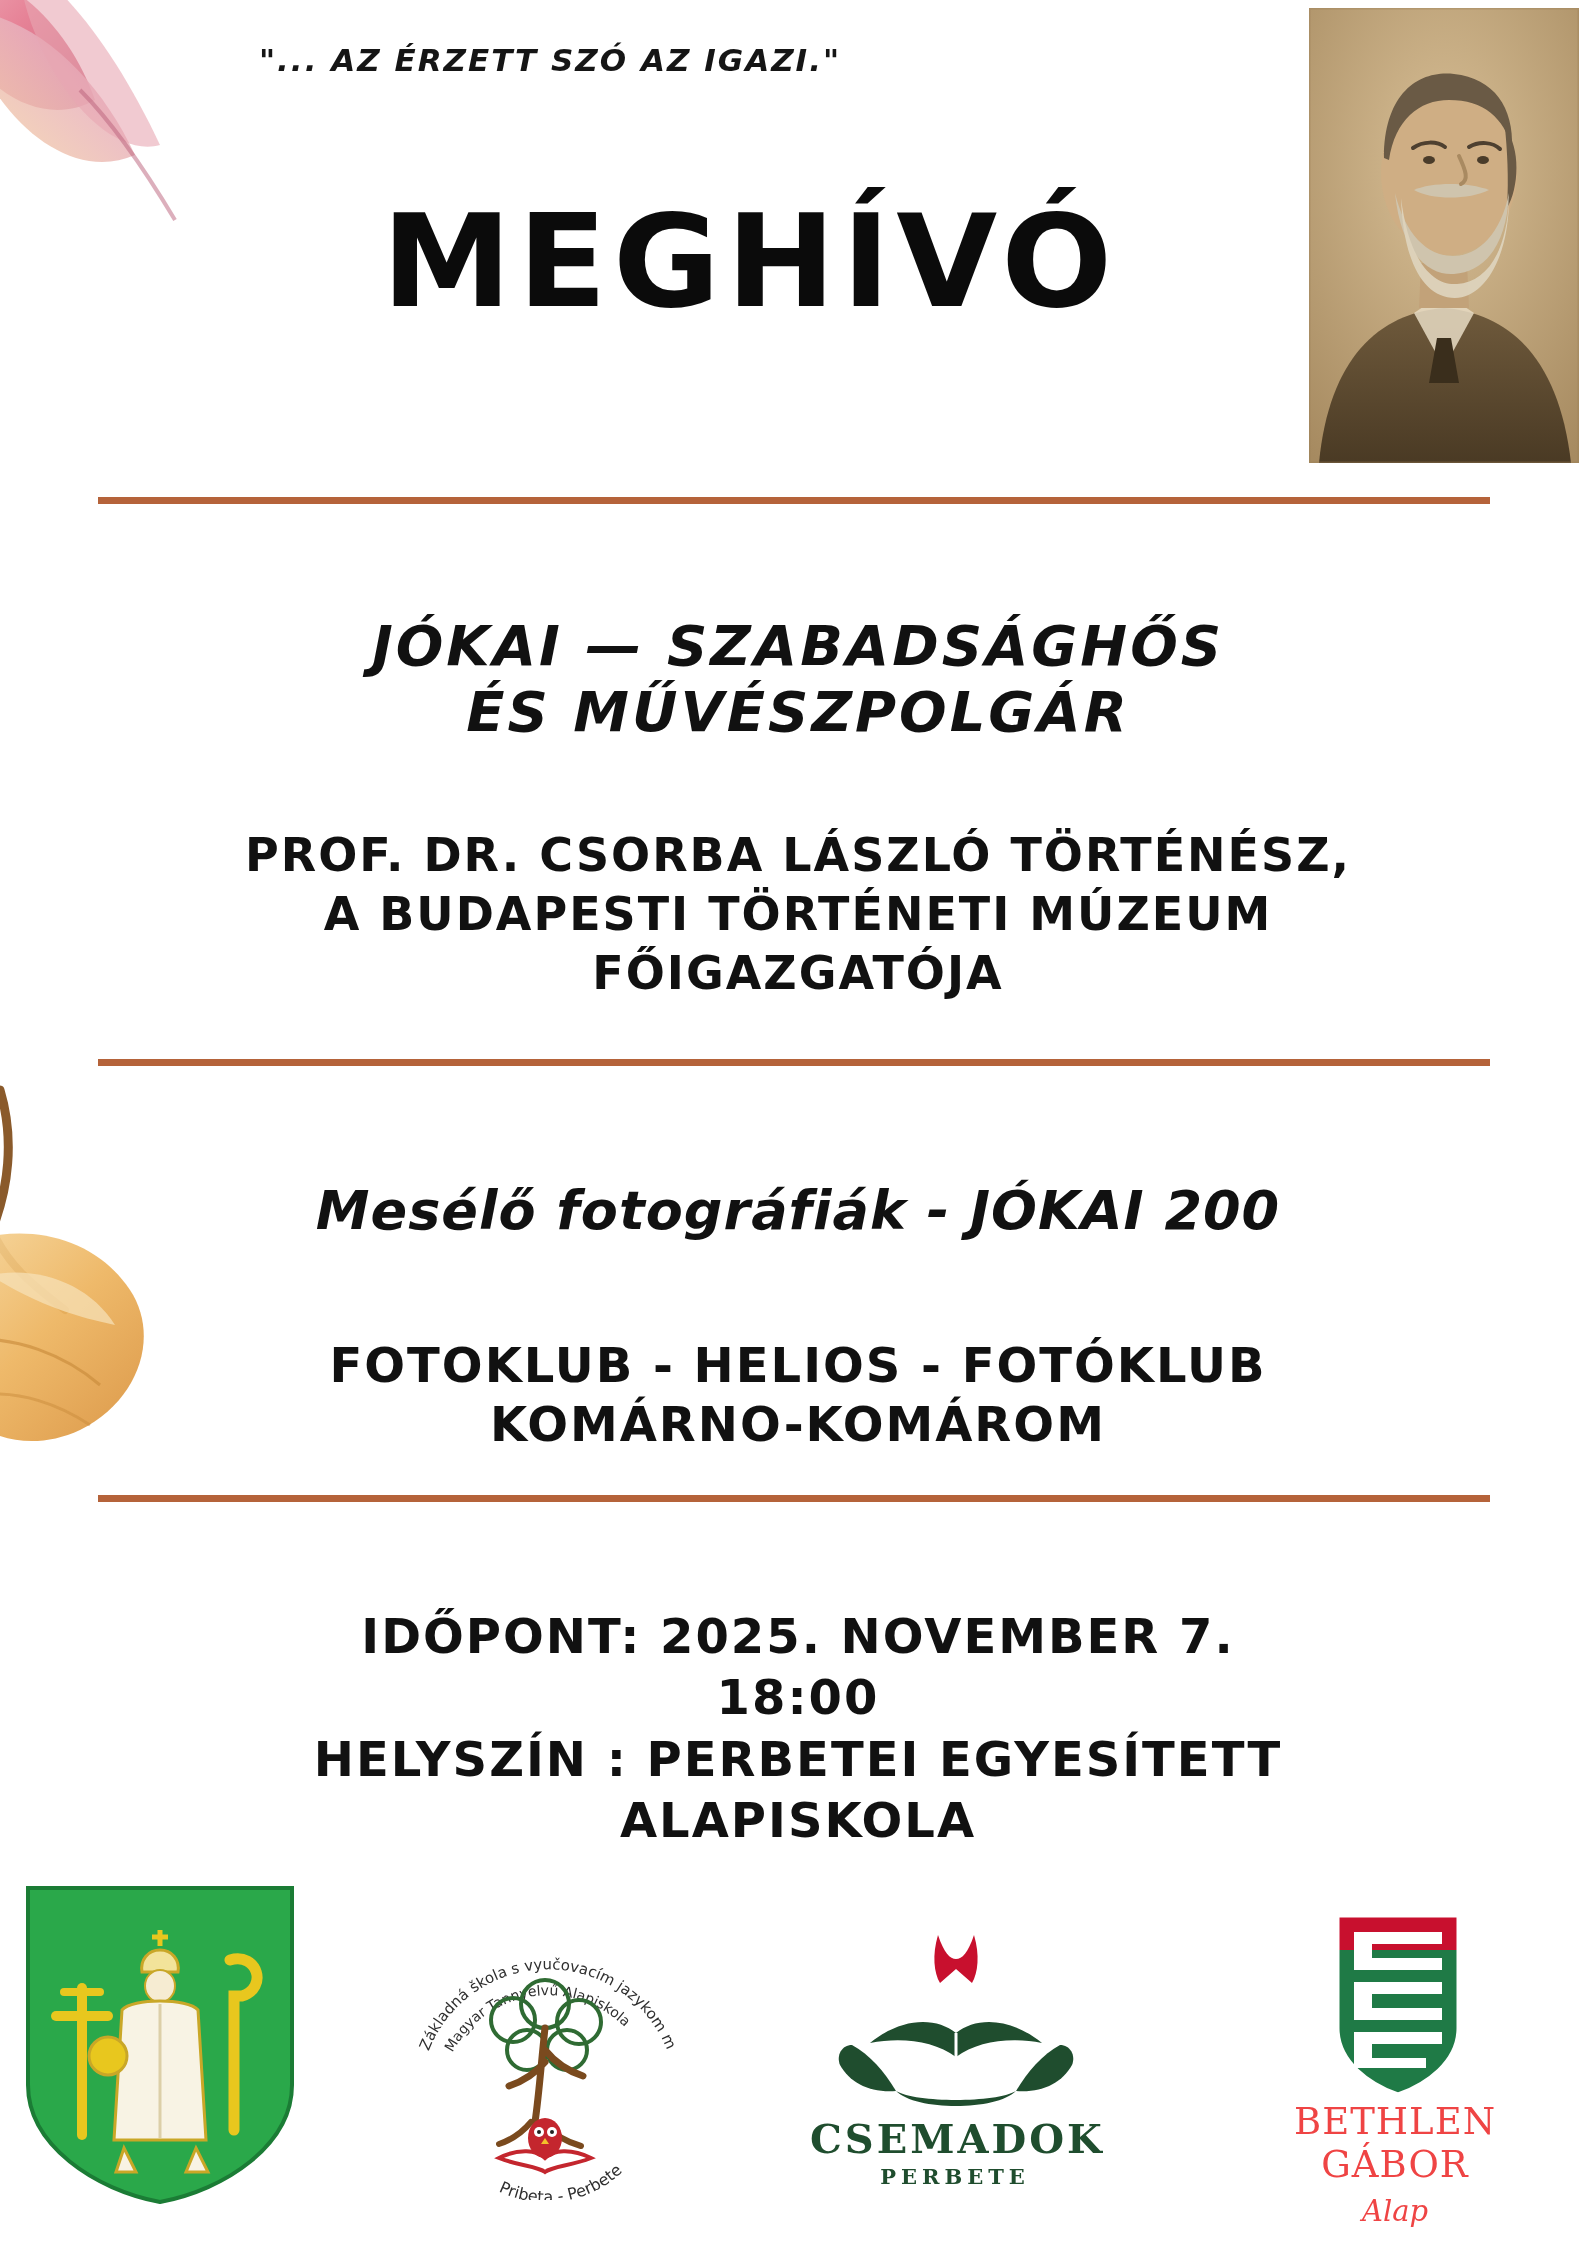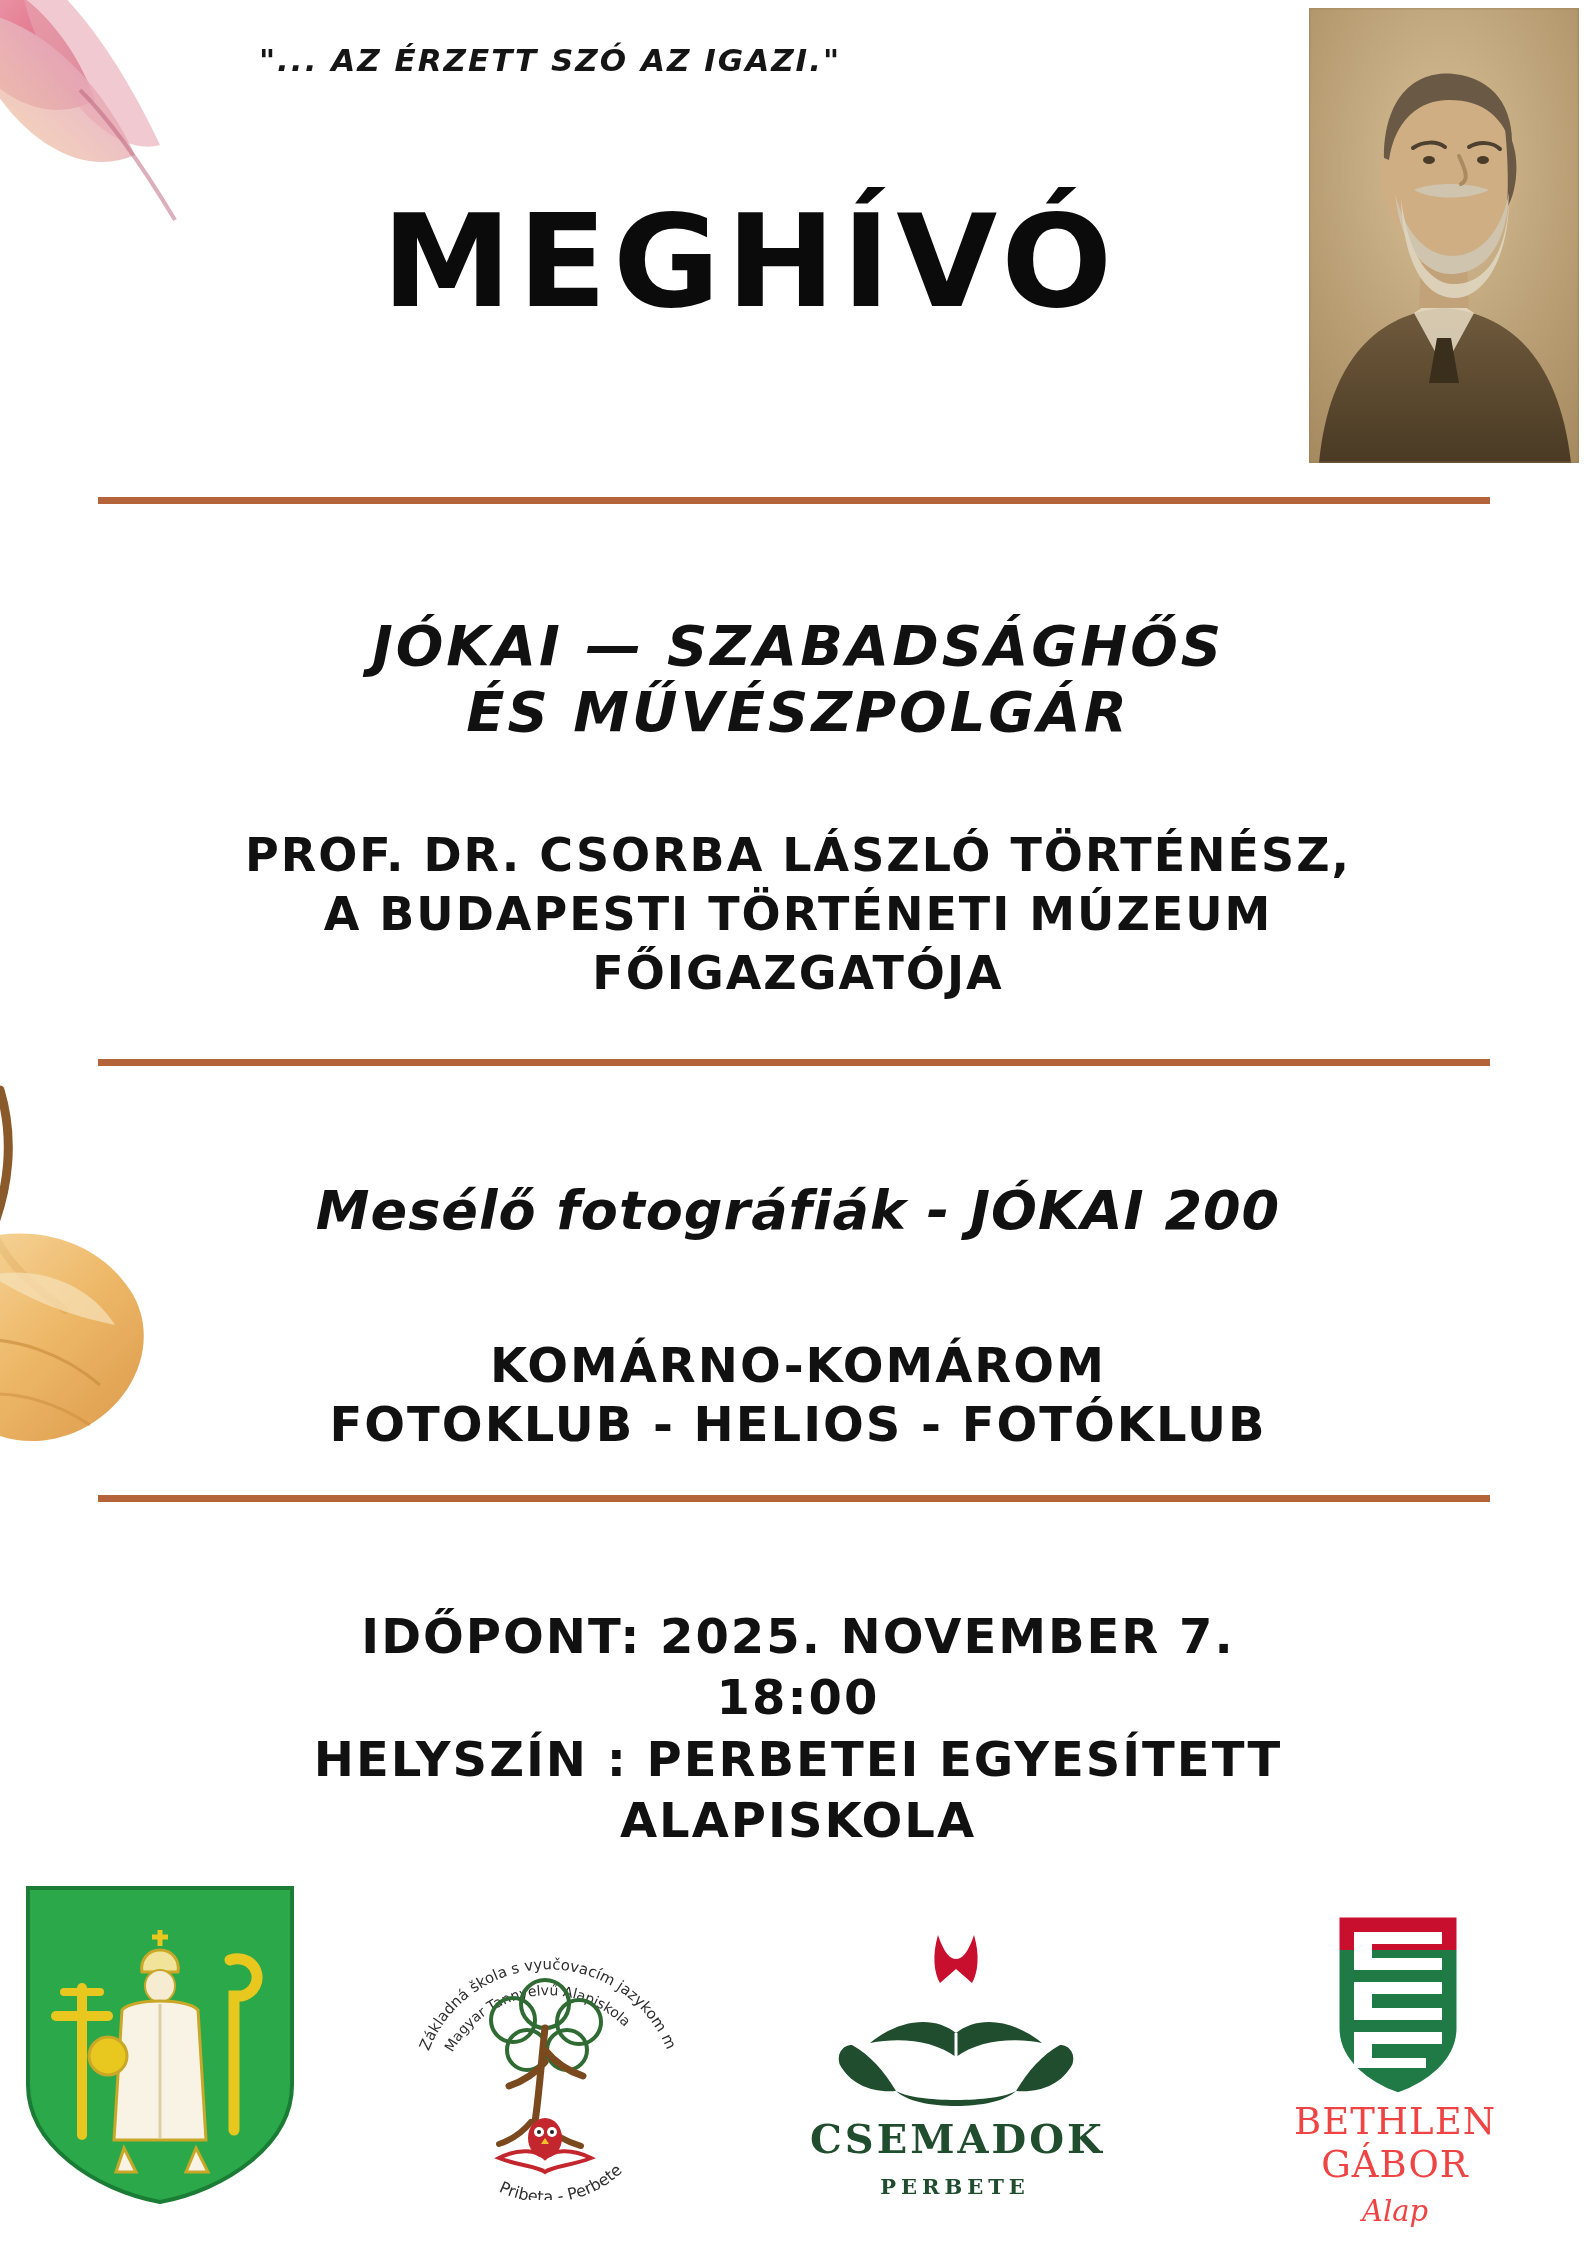--- a/index.html
+++ b/index.html
@@ -159,21 +159,21 @@
 
   .logo svg { display: block; }
 
   .csemadok-text {
     font-family: "DejaVu Serif", serif;
     font-weight: bold;
     color: #1f4d2e;
     letter-spacing: 3px;
   }
   .csemadok-main { font-size: 40px; }
-  .csemadok-sub { font-size: 21px; letter-spacing: 5px; margin-top: 12px; }
+  .csemadok-sub { font-size: 21px; letter-spacing: 5px; margin-top: 2px; }
 
   .bethlen-text {
     font-family: "DejaVu Serif", serif;
     color: #ef4444;
   }
   .bethlen-main { font-size: 37px; letter-spacing: 1px; }
   .bethlen-sub  { font-size: 29px; font-style: italic; margin-top: 8px; }
 </style>
 </head>
 <body>
@@ -274,22 +274,22 @@
   <div>PROF. DR. CSORBA LÁSZLÓ TÖRTÉNÉSZ,</div>
   <div>A BUDAPESTI TÖRTÉNETI MÚZEUM</div>
   <div>FŐIGAZGATÓJA</div>
 </div>
 
 <div class="rule rule-2"></div>
 
 <div class="block exhibit-title">Mesélő fotográfiák - JÓKAI 200</div>
 
 <div class="block exhibit-club">
+  <div>FOTOKLUB - HELIOS - FOTÓKLUB</div>
   <div>KOMÁRNO-KOMÁROM</div>
-  <div>FOTOKLUB - HELIOS - FOTÓKLUB</div>
 </div>
 
 <div class="rule rule-3"></div>
 
 <div class="block details">
   <span class="line">IDŐPONT: 2025. NOVEMBER 7.</span>
   <span class="line">18:00</span>
   <span class="line">HELYSZÍN : PERBETEI EGYESÍTETT</span>
   <span class="line">ALAPISKOLA</span>
 </div>

